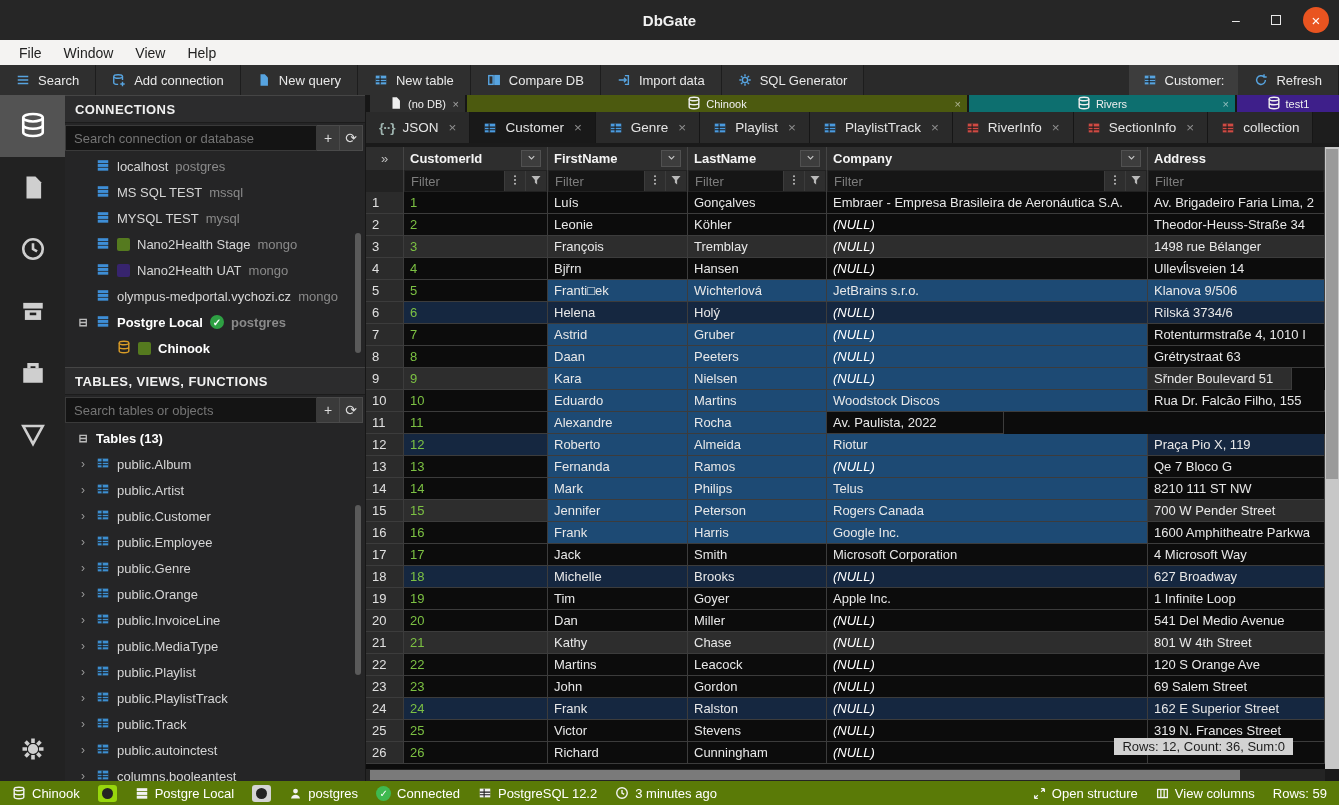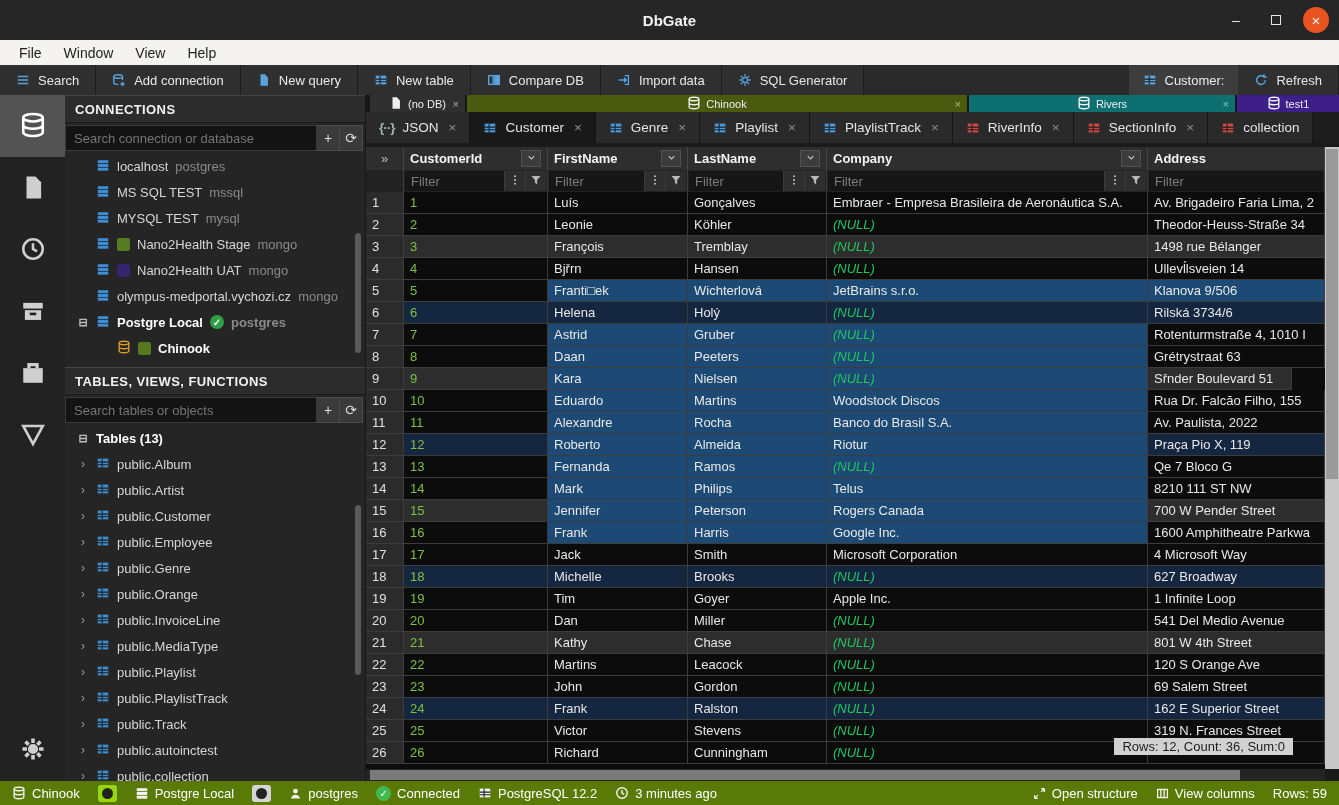--- a/index.html
+++ b/index.html
@@ -90,21 +90,21 @@
   .frow .fbtn { width:21px; background:#2e2e2e; border-left:1px solid #3c3c3c; display:flex; align-items:center;
     justify-content:center; color:#b9b9b9; }
   .drow { height:22px; }
   .drow .cell { display:flex; align-items:center; padding:0 6px; border-right:1px solid #3c3c3c;
     border-bottom:1px solid #3c3c3c; color:#e8e8e8; white-space:nowrap; overflow:hidden; background:#0c0c0c; }
   .drow .rownum { background:#2b2b2b; color:#e0e0e0; border-bottom:1px solid #3c3c3c; }
   .drow .idcell { color:#7cc143; }
   .drow.bg-gray .cell:not(.rownum) { background:#2d2d2d; }
   .drow.bg-navy .cell:not(.rownum) { background:#152740; }
   .drow .cell.sel { background:#1d4a74 !important; }
-  .drow .cell.nullv { color:#22c55e; font-style:italic; }
+  .drow .cell.nullv { color:#ffffff; font-style:italic; }
   .grid-badge { position:absolute; right:32px; bottom:14px; background:#d2d2d2; color:#1c1c1c;
     padding:1px 8px; font-size:13px; }
   .gvscroll { position:absolute; right:0px; top:147px; width:14px; height:622px; background:#c7c7c7; }
   .gvscroll .thumb { position:absolute; left:1px; width:12px; top:2px; height:330px; background:#9a9a9a; }
   .ghscroll { position:absolute; left:366px; top:769px; width:959px; height:12px; background:#242424; }
   .ghscroll .thumb { position:absolute; top:1px; height:10px; left:4px; width:870px; background:#7a7a7a; }
 
   
   .statusbar { position:absolute; left:0; top:781px; width:100%; height:24px; background:#5a7a07;
     display:flex; align-items:center; padding:0 12px; gap:18px; color:#fff; }
@@ -465,21 +465,21 @@
               <path d="M2 7h12M7 3v10M2 10h12" stroke="#1d1d1d" stroke-width="1.2"></path>
             </svg></span>
           <span>public.autoinctest</span>
         </div>
         <div class="tree-item">
           <span class="chev">›</span>
           <span class="ic" style="color:#3d8fd1"><svg width="14" height="14" viewBox="0 0 16 16" fill="none" stroke="currentColor" stroke-width="1.6">
               <rect x="2" y="3" width="12" height="10" fill="currentColor" stroke="none"></rect>
               <path d="M2 7h12M7 3v10M2 10h12" stroke="#1d1d1d" stroke-width="1.2"></path>
             </svg></span>
-          <span>public.collection</span>
+          <span>columns.booleantest</span>
         </div>
       </div>
     <div class="vscroll" style="right:4px; top:410px; height:170px;"></div>
   </div>
 
   <div class="groupstrip">
       <div class="grouptab" style="width: 95px; background: rgb(47, 47, 47);">
         <span class="glabel">
           <span class="ic"><svg width="14" height="14" viewBox="0 0 16 16" fill="none" stroke="currentColor" stroke-width="1.6">
               <path d="M4 1.5h5l3.5 3.5v9.5H4z" fill="currentColor" stroke="none"></path>
@@ -781,21 +781,20 @@
           <div class="cell sel" style="width:140px">Eduardo</div>
           <div class="cell sel" style="width:139px">Martins</div>
           <div class="cell sel" style="width:321px">Woodstock Discos</div>
           <div class="cell" style="width:177px">Rua Dr. Falcăo Filho, 155</div>
         </div>
         <div class="grow drow bg-dark">
           <div class="cell rownum" style="width:38px">11</div>
           <div class="cell idcell" style="width:144px">11</div>
           <div class="cell sel" style="width:140px">Alexandre</div>
           <div class="cell sel" style="width:139px">Rocha</div>
-          <div class="cell sel" style="width:321px">Banco do Brasil S.A.</div>
           <div class="cell" style="width:177px">Av. Paulista, 2022</div>
         </div>
         <div class="grow drow bg-navy">
           <div class="cell rownum" style="width:38px">12</div>
           <div class="cell idcell" style="width:144px">12</div>
           <div class="cell sel" style="width:140px">Roberto</div>
           <div class="cell sel" style="width:139px">Almeida</div>
           <div class="cell sel" style="width:321px">Riotur</div>
           <div class="cell" style="width:177px">Praça Pio X, 119</div>
         </div>

